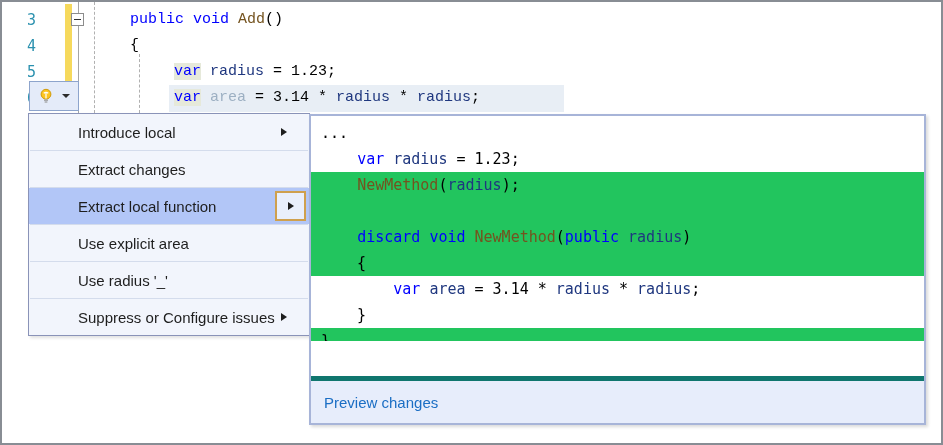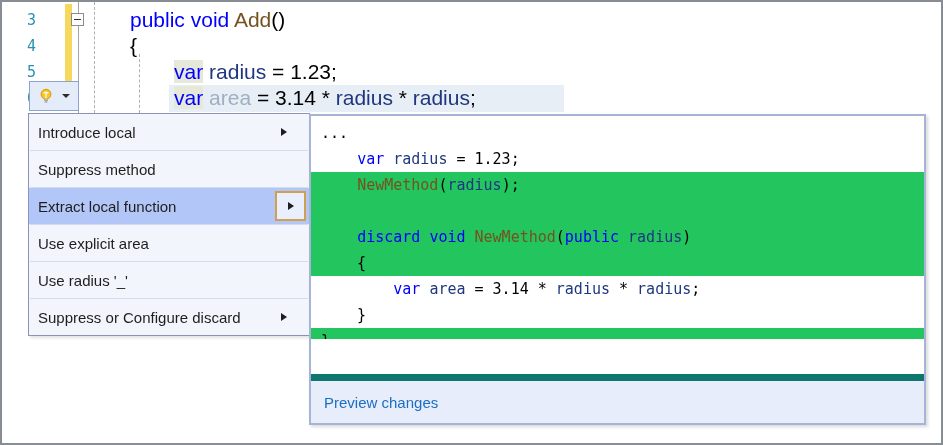--- a/index.html
+++ b/index.html
@@ -19,21 +19,21 @@
   .fold-box{
     position:absolute;left:69px;top:11px;width:13px;height:13px;box-sizing:border-box;
     background:#fff;border:1px solid #8c8c8c;display:flex;align-items:center;justify-content:center;
   }
   .fold-box::after{content:"";width:7px;height:1px;background:#333;}
   .indent-guide{position:absolute;width:0;border-left:1px dashed #b0b0b0;}
   .guide-1{left:92px;top:0;height:111px;}
   .guide-2{left:137px;top:52px;height:59px;}
   .ed-line{
     position:absolute;left:0;height:26px;white-space:pre;
-    font-family:Liberation Sans, sans-serif;font-size:21px;line-height:26px;color:#000;
+    font-family:Liberation Mono, monospace;font-size:15px;line-height:26px;color:#000;
   }
   .sel-rect{position:absolute;left:167px;top:83px;width:395px;height:27px;background:#e8eef5;}
   
   .tk-k{color:#0000ff;}
   .tk-kb{color:#0000ff;background:#e6e9da;}
   .tk-m{color:#74531f;}
   .tk-i{color:#1f377f;}
   .tk-p{color:#000000;}
   .tk-f{color:#9db0c3;}
   
@@ -45,21 +45,21 @@
   .caret-down{width:0;height:0;border-left:4px solid transparent;border-right:4px solid transparent;border-top:4px solid #2b2b2b;}
   
   .menu{
     position:absolute;left:26px;top:111px;width:282px;box-sizing:border-box;
     background:#f2f5fc;border:1px solid #8a93b8;box-shadow:2px 2px 3px rgba(0,0,0,0.12);
   }
   .menu-item{
     position:relative;height:36px;display:flex;align-items:center;
     padding:0 8px 0 9px;font-size:15px;color:#1e1e1e;cursor:pointer;
   }
-  .menu-item .label{flex:0 0 auto;}
+  .menu-item .label{flex:0 0 auto;margin-left:40px;}
   .menu-sep{height:1px;background:#d4dcec;margin:0 1px;}
   .submenu-arrow{
     width:0;height:0;border-top:4px solid transparent;border-bottom:4px solid transparent;
     border-left:6px solid #1e1e1e;margin-left:auto;margin-right:14px;
   }
   .menu-item.selected{background:#b2c6f7;padding-right:3px;}
   .arrow-btn{
     margin-left:auto;width:31px;height:30px;box-sizing:border-box;
     background:#e9effc;border:2px solid #cfa04e;display:flex;align-items:center;justify-content:center;
     cursor:pointer;
@@ -71,21 +71,21 @@
     border:2px solid #a7b4d8;background:#ffffff;display:flex;flex-direction:column;
     box-shadow:2px 2px 3px rgba(0,0,0,0.15);
   }
   .preview-code{flex:1 1 auto;padding-top:4px;overflow:hidden;}
   .pv-line{
     height:26px;white-space:pre;padding-left:10px;
     font-family:"DejaVu Sans Mono",monospace;font-size:15px;line-height:26px;color:#000;
   }
   .pv-line.added{background:#22c55e;}
   .preview-footer{
-    flex:0 0 42px;background:#e7edfb;border-top:7px solid #0f766e;
+    flex:0 0 42px;background:#e7edfb;border-top:5px solid #0f766e;
     display:flex;align-items:center;padding-left:13px;margin-top:35px;
   }
   .preview-link{color:#1b6ec4;font-size:15px;cursor:pointer;}
 </style>
 </head>
 <body>
 
 <div class="screen">
 
   <div class="gutter-num" style="top:5px">3</div>
@@ -119,40 +119,40 @@
     <span class="caret-down"></span>
   </div>
 
   <div class="menu">
     <div class="menu-item">
       <span class="label">Introduce local</span>
       <span class="submenu-arrow"></span>
     </div>
     <div class="menu-sep"></div>
     <div class="menu-item">
-      <span class="label">Suppress method</span>
+      <span class="label">Extract changes</span>
     </div>
     <div class="menu-sep"></div>
     <div class="menu-item selected">
       <span class="label">Extract local function</span>
       <span class="arrow-btn">
         <span class="submenu-arrow"></span>
       </span>
     </div>
     <div class="menu-sep"></div>
     <div class="menu-item">
       <span class="label">Use explicit area</span>
     </div>
     <div class="menu-sep"></div>
     <div class="menu-item">
       <span class="label">Use radius '_'</span>
     </div>
     <div class="menu-sep"></div>
     <div class="menu-item">
-      <span class="label">Suppress or Configure discard</span>
+      <span class="label">Suppress or Configure issues</span>
       <span class="submenu-arrow"></span>
     </div>
   </div>
 
   <div class="preview">
     <div class="preview-code">
       <div class="pv-line"><span class="tk-p">...</span></div>
       <div class="pv-line"><span class="tk-p">    </span><span class="tk-k">var</span><span class="tk-p"> </span><span class="tk-i">radius</span><span class="tk-p"> = 1.23;</span></div>
       <div class="pv-line added"><span class="tk-p">    </span><span class="tk-m">NewMethod</span><span class="tk-p">(</span><span class="tk-i">radius</span><span class="tk-p">);</span></div>
       <div class="pv-line added"><span class="tk-p"></span></div>

